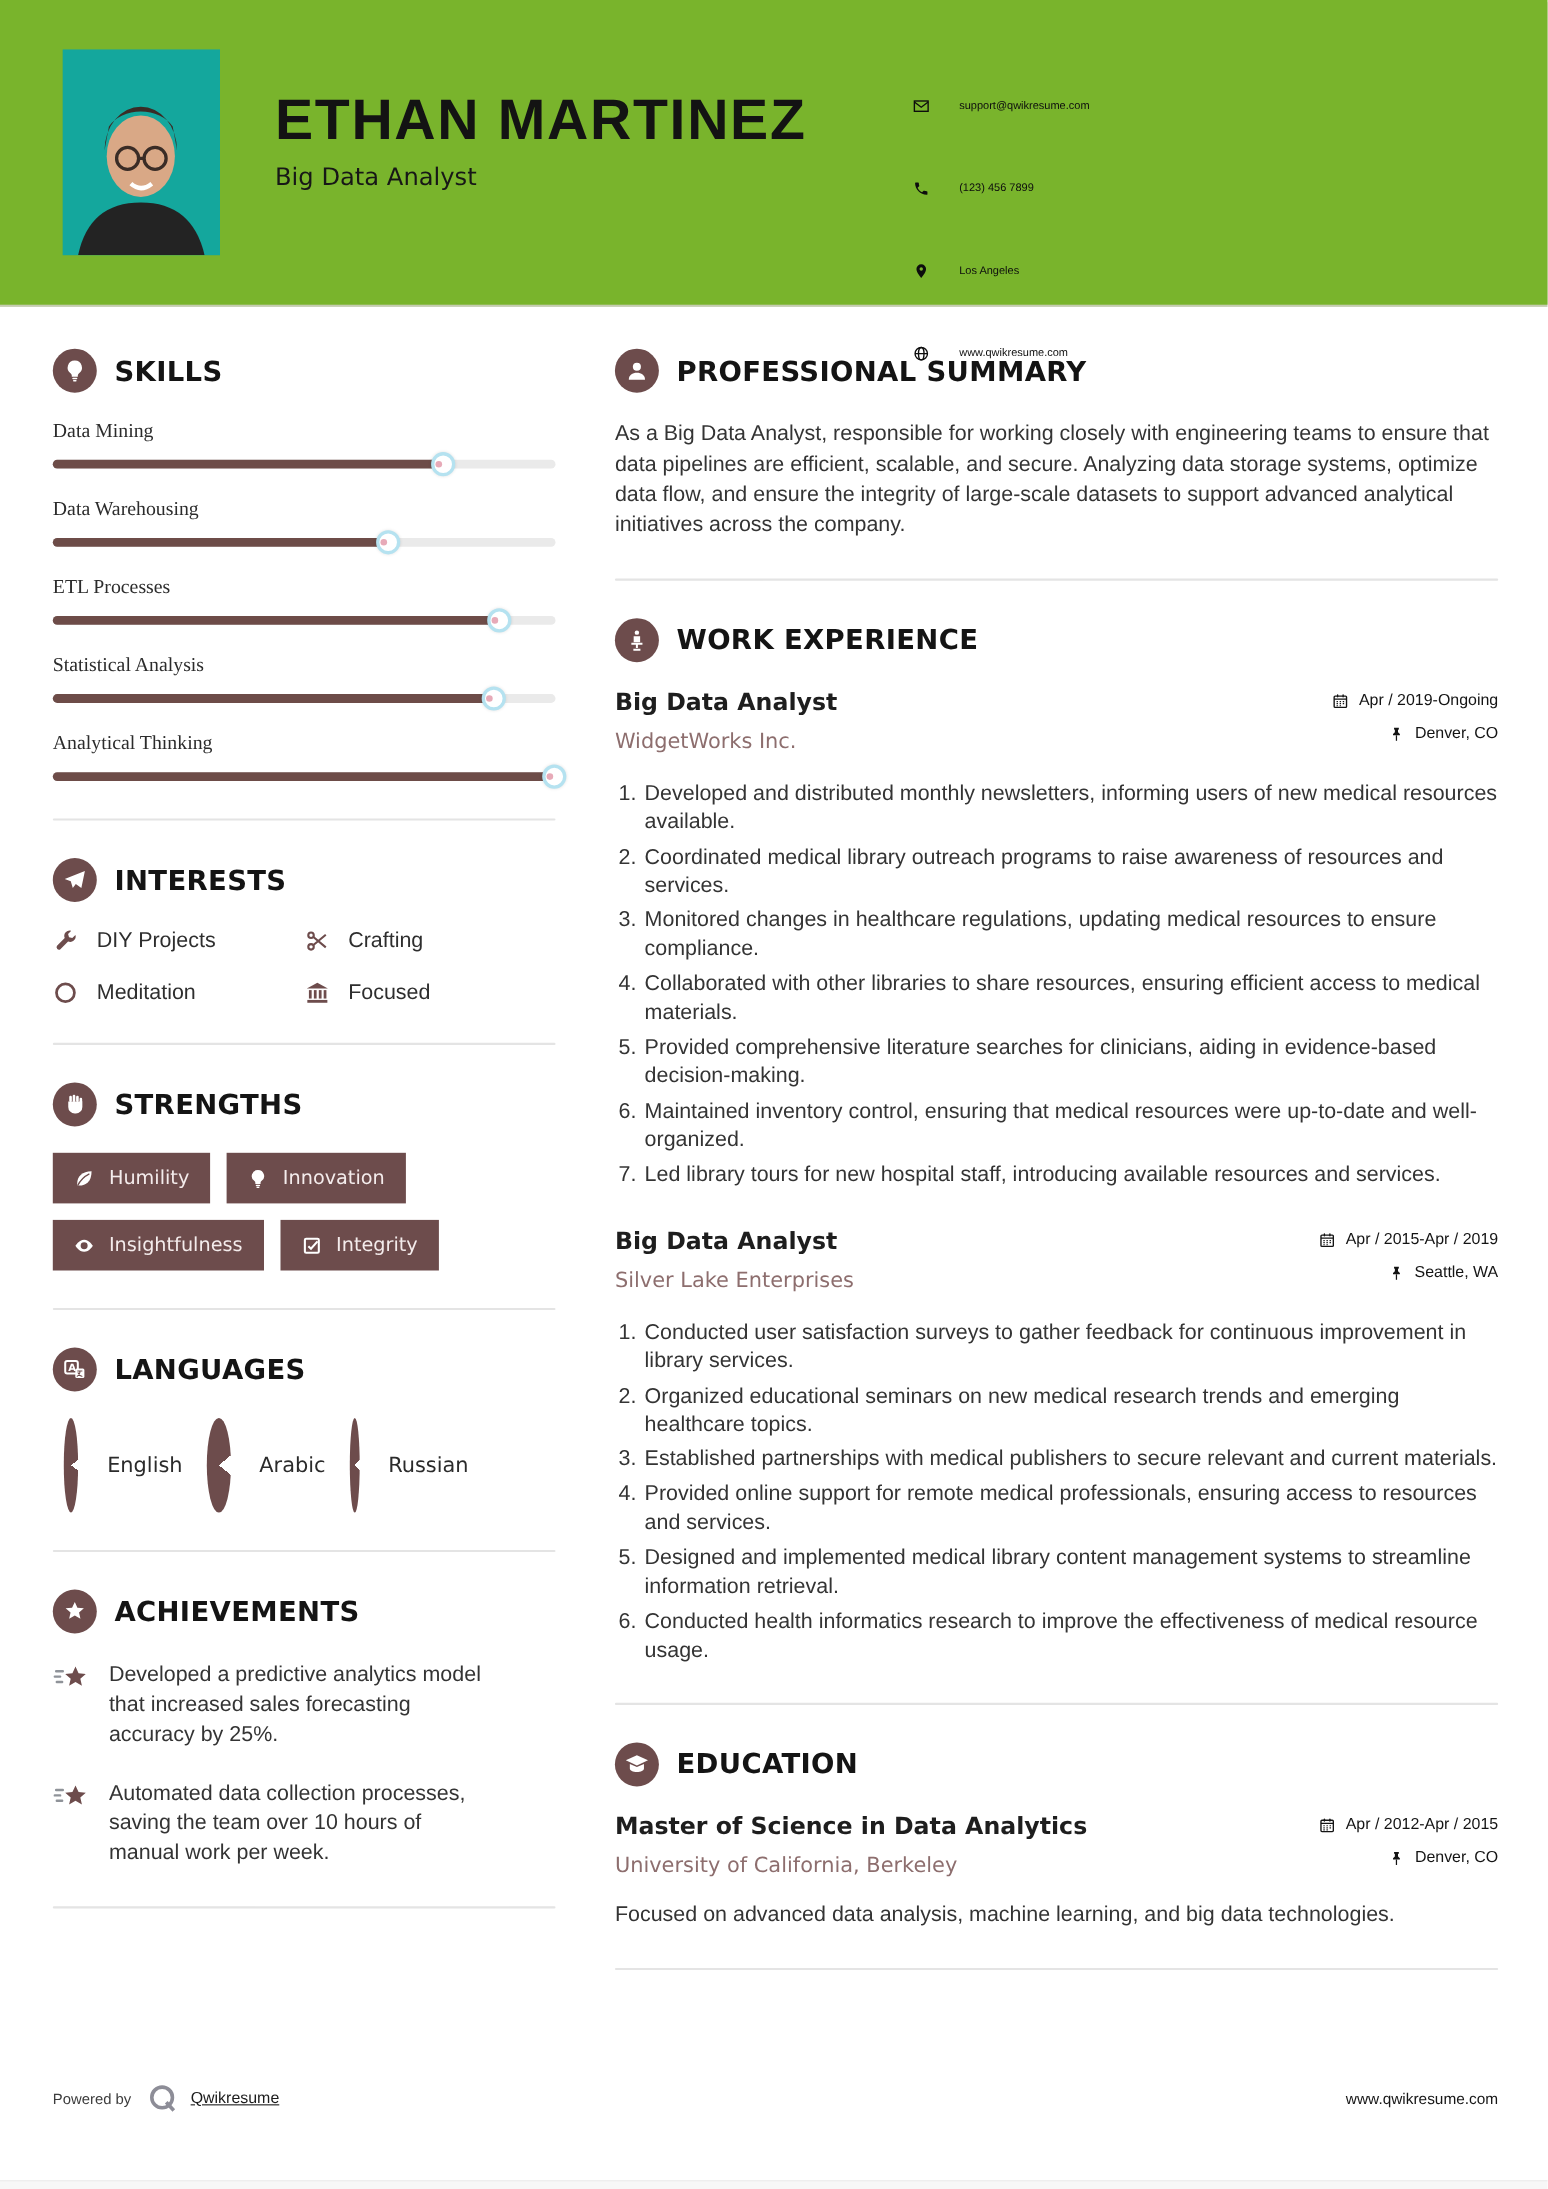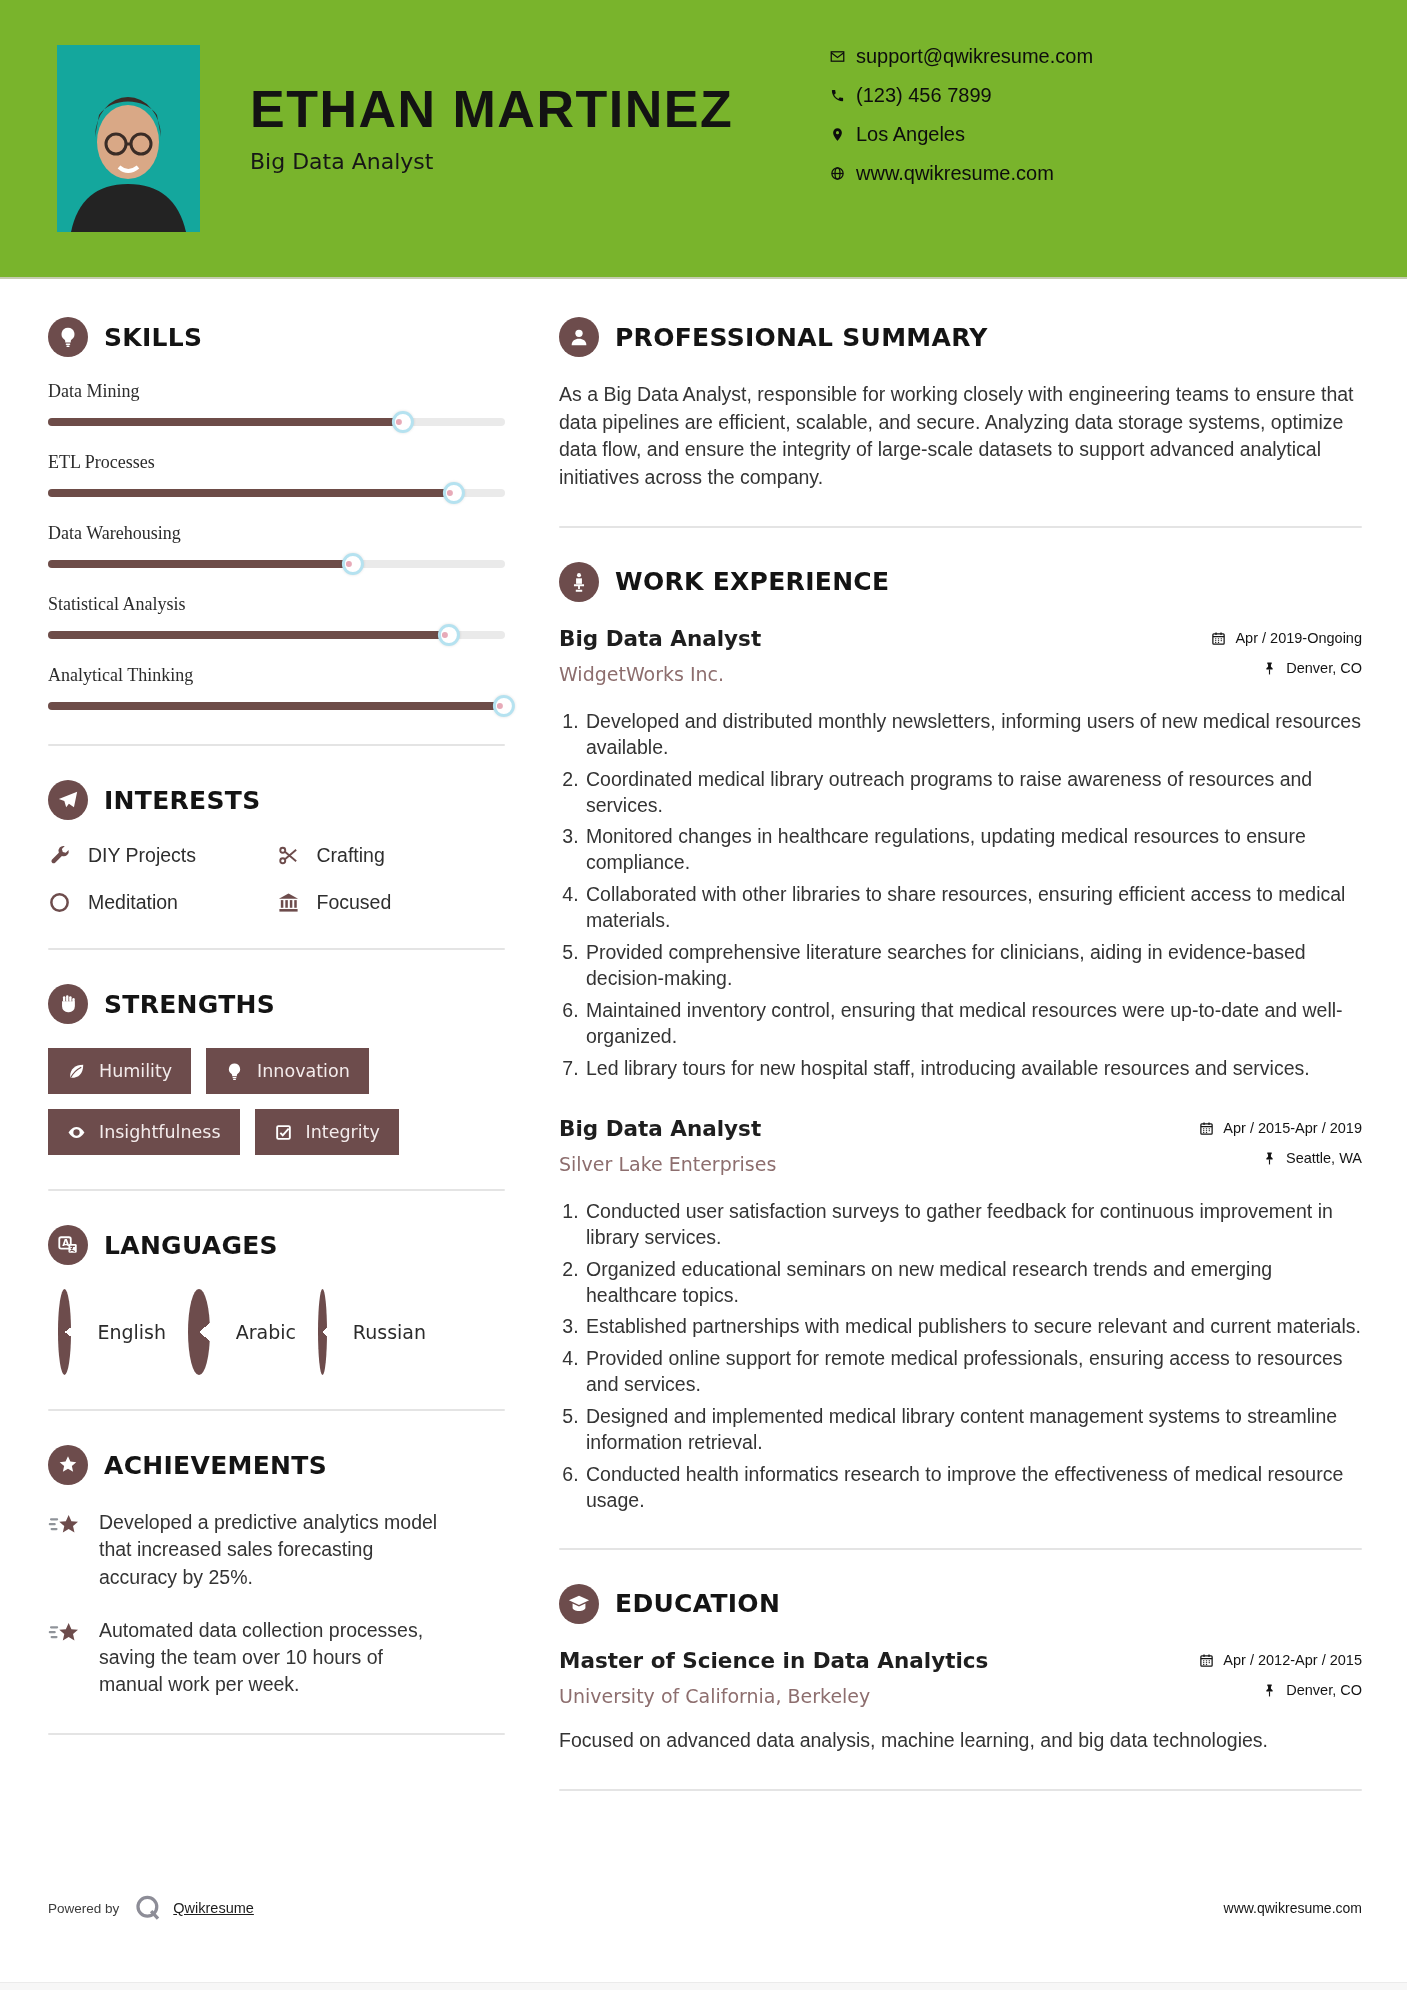--- a/index.html
+++ b/index.html
@@ -18,21 +18,21 @@
     position:absolute; left:57px; top:45px; width:143px; height:187px;
     background:#14a79d; overflow:hidden;
   }
   .idblock { position:absolute; left:250px; top:82px; }
   .name {
     font-size:52px; font-weight:bold; color:#131313; letter-spacing:1.5px;
     line-height:1.05; font-family:"Liberation Sans", sans-serif;
   }
   .role { font-size:24px; color:#171717; margin-top:12px; font-family:"DejaVu Sans", sans-serif; font-size:22px;}
   .contacts { position:absolute; left:830px; top:45px; display:flex; flex-direction:column; gap:16px; }
-  .contact-row { display:flex; align-items:center; gap:11px; font-size:20px; color:#0d0d0d; font-weight:500;}
+  .contact-row { display:flex; align-items:center; gap:27px; font-size:10px; color:#0d0d0d; font-weight:500;margin-top:44px;}
   .contact-row .ic { width:15px; height:15px; color:#0d0d0d; flex:0 0 auto; display:flex; }
   .ic svg { width:100%; height:100%; display:block; }
 
   
   .main { display:flex; gap:54px; padding:40px 45px 0 48px; }
   .col-left { width:457px; flex:0 0 auto; }
   .col-right { flex:1 1 auto; min-width:0; }
 
   .sec-head { display:flex; align-items:center; gap:16px; margin-bottom:24px; }
   .sec-ic {
@@ -196,32 +196,32 @@
 
         <div class="skill-row">
           <div class="skill-label">Data Mining</div>
           <div class="bar">
             <div class="bar-fill" style="width: 78%;"></div>
             <div class="bar-thumb" style="left: 78%;"></div>
           </div>
         </div>
 
         <div class="skill-row">
+          <div class="skill-label">Data Warehousing</div>
+          <div class="bar">
+            <div class="bar-fill" style="width: 67%;"></div>
+            <div class="bar-thumb" style="left: 67%;"></div>
+          </div>
+        </div>
+
+        <div class="skill-row">
           <div class="skill-label">ETL Processes</div>
           <div class="bar">
             <div class="bar-fill" style="width: 89%;"></div>
             <div class="bar-thumb" style="left: 89%;"></div>
-          </div>
-        </div>
-
-        <div class="skill-row">
-          <div class="skill-label">Data Warehousing</div>
-          <div class="bar">
-            <div class="bar-fill" style="width: 67%;"></div>
-            <div class="bar-thumb" style="left: 67%;"></div>
           </div>
         </div>
 
         <div class="skill-row">
           <div class="skill-label">Statistical Analysis</div>
           <div class="bar">
             <div class="bar-fill" style="width: 88%;"></div>
             <div class="bar-thumb" style="left: 88%;"></div>
           </div>
         </div>

